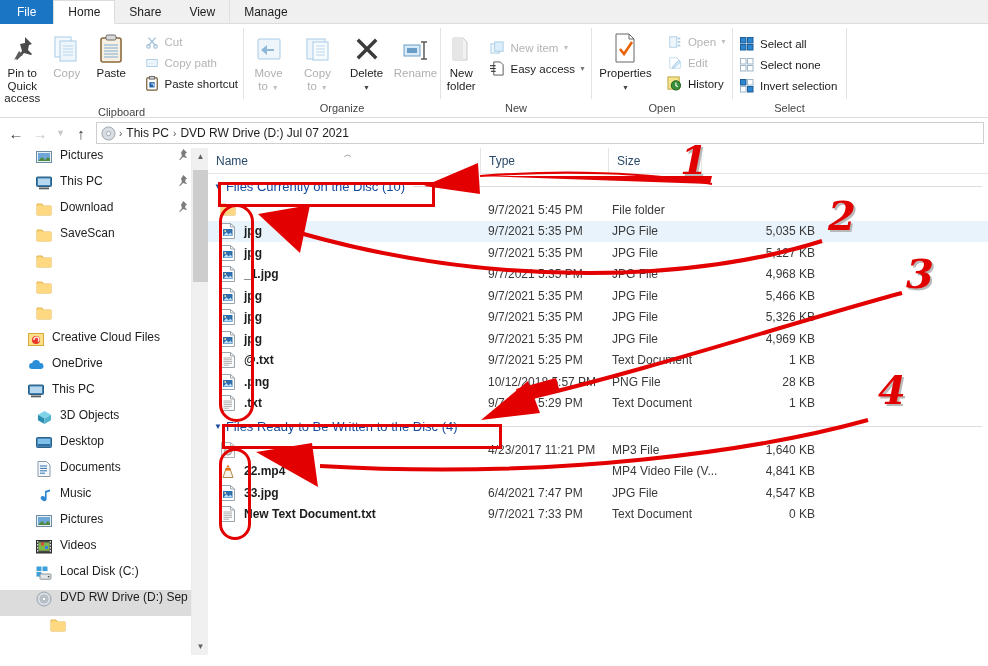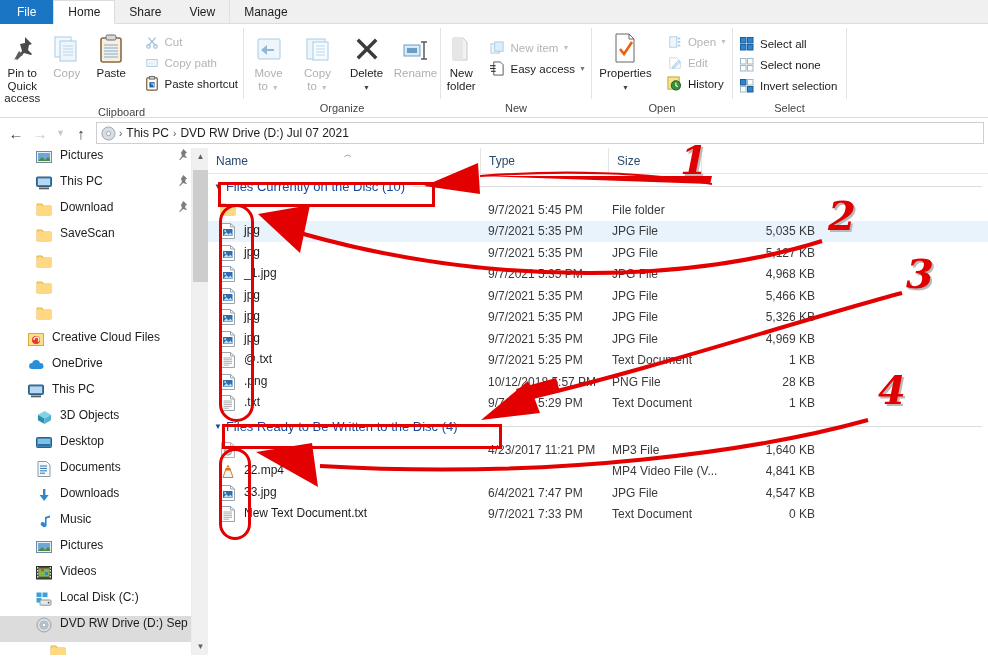--- a/index.html
+++ b/index.html
@@ -99,21 +99,21 @@
   .ch + .ch { border-left: 1px solid #e5e5e5; }
   .sortarrow { position: absolute; font-size: 8px; color: #5a5a5a; top: 1px; }
 
   .grouphdr { height: 25px; display: flex; align-items: center; padding-left: 6px; }
   .grouphdr .gtxt { color: #15499b; font-size: 13px; white-space: nowrap; }
   .grouphdr .gchev { font-size: 8px; color: #15499b; margin-right: 4px; }
   .grouphdr .gline { flex: 1; height: 1px; background: #dcdcdc; margin-left: 8px; margin-right: 6px; }
 
   .row { display: flex; height: 21.5px; align-items: center; font-size: 12px; }
   .row.sel { background: #e8f3fc; }
-  .cell-name { display: flex; overflow: hidden; }
+  .cell-name { display: flex; align-items: center; overflow: hidden; font-weight: bold; }
   .cell-name .ic { width: 16px; height: 16px; margin-left: 12px; margin-right: 8px; flex: 0 0 16px; display: flex; align-items: center; justify-content: center; }
   .cell-name .nm { color: #1c1c1c; white-space: nowrap; }
   .cell-date { color: #3a3a3a; padding-left: 8px; }
   .cell-type { color: #3a3a3a; padding-left: 8px; white-space: nowrap; overflow: hidden; }
   .cell-size { color: #3a3a3a; text-align: right; padding-right: 10px; }
   .annum {
     position: absolute; font-family: "DejaVu Serif", serif; font-weight: bold;
     font-style: italic; font-size: 40px; color: #e10000;
     text-shadow: 2px 2px 0 #b9b9b9; pointer-events: none; line-height: 40px;
   }
@@ -591,28 +591,20 @@
                 <line x1="3" y1="7.4" x2="10" y2="7.4"></line>
                 <line x1="3" y1="9.8" x2="10" y2="9.8"></line>
                 <line x1="3" y1="12.2" x2="8" y2="12.2"></line>
               </g>
             </svg>
           </span>
           <span class="lb">Documents</span>
         </div>
         <div class="navitem lv2">
           <span class="ic">
-            <svg width="14" height="15" viewBox="0 0 14 15">
-              <path d="M6 1 h2.4 v6 h3.2 L7.2 13 L2.6 7 h3.4z" fill="#2f86d0"></path>
-            </svg>
-          </span>
-          <span class="lb">Downloads</span>
-        </div>
-        <div class="navitem lv2">
-          <span class="ic">
             <svg width="13" height="15" viewBox="0 0 13 15">
               <path d="M5 12 a2.2 2 0 1 1 2 -1.8 V3 l5 -1.5 v2 L8.6 4.6 V11 a2.2 2 0 1 1 -2 -1.8" fill="#2f86d0"></path>
             </svg>
           </span>
           <span class="lb">Music</span>
         </div>
         <div class="navitem lv2">
           <span class="ic">
             <svg width="16" height="14" viewBox="0 0 16 14">
               <rect x="0.5" y="1.5" width="15" height="11" fill="#e8eff5" stroke="#6d8ba3"></rect>

